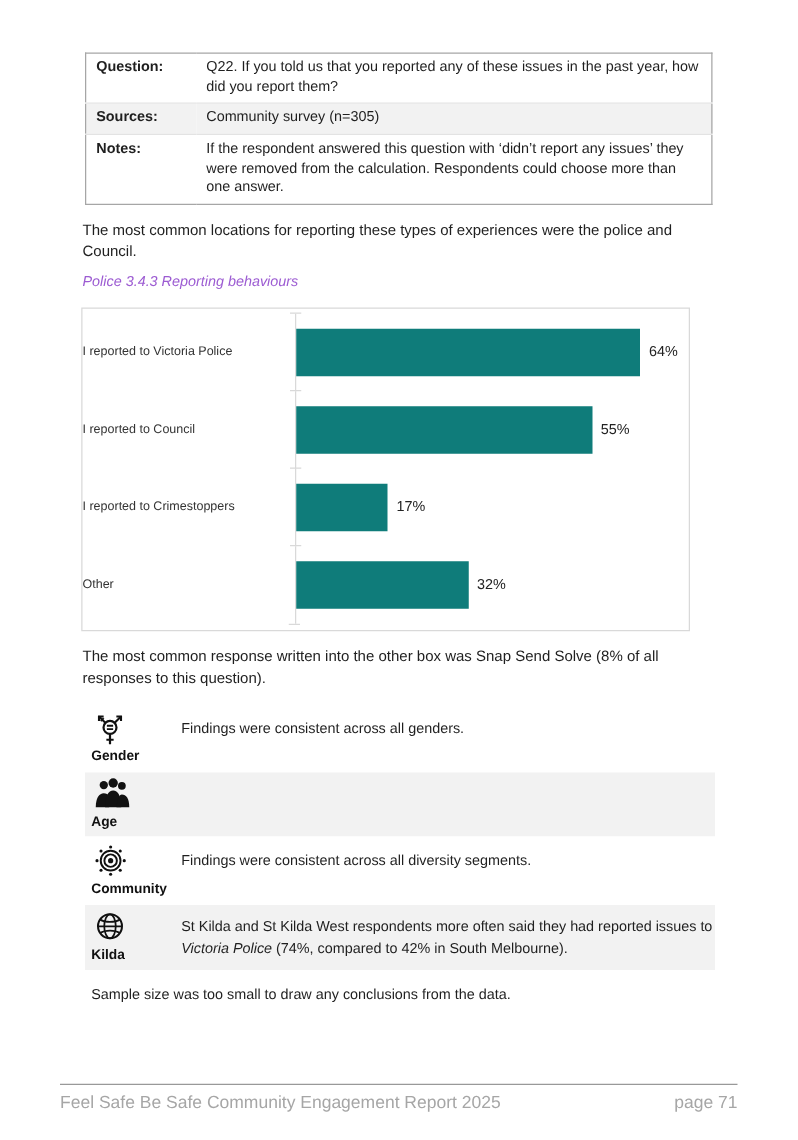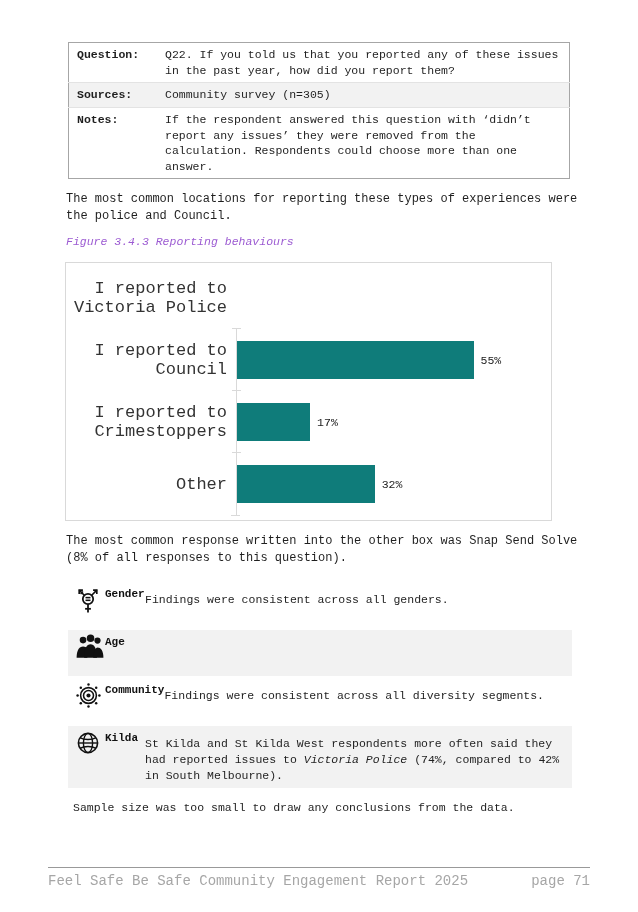--- a/index.html
+++ b/index.html
@@ -1,20 +1,20 @@
 <!DOCTYPE html>
 <html><head>
 <meta charset="utf-8">
 <style>
   html,body{margin:0;padding:0;background:#fff;}
   .page{
     position:relative;
     width:638px;height:912px;
     background:#fff;
-    font-family:Liberation Mono, monospace;
+    font-family:Liberation Sans, sans-serif;
     color:#1f1f1f;
     box-sizing:border-box;
     padding:42px 66px 0 66px;
     overflow:hidden;
   }
   
   .meta{
     width:502px;margin-left:2px;
     border-collapse:collapse;
     border:1px solid #a6a6a6;
@@ -31,39 +31,39 @@
   .chart{
     width:487px;box-sizing:border-box;
     border:1px solid #d9d9d9;
     padding:4px 0;
     margin-left:-1px;
     background:#fff;
   }
   .crow{display:flex;align-items:center;height:62px;}
   .clabel{
     width:170px;box-sizing:border-box;padding-right:9px;
-    text-align:right;font-size:17px;color:#333;flex:0 0 auto;
+    font-size:10px;color:#333;flex:0 0 auto;
   }
   .ctrack{
     position:relative;flex:1 1 auto;height:100%;
     display:flex;align-items:center;
     border-left:1px solid #d9d9d9;
   }
   .ctrack::before{
     content:'';position:absolute;top:-1px;left:-5px;
     width:9px;height:1px;background:#d9d9d9;
   }
   .cbar{height:38px;background:#0f7c7a;}
   .cval{font-size:11.5px;color:#222;margin-left:7px;}
   .axis-end-tick{width:9px;height:1px;background:#d9d9d9;margin-left:165px;}
   
   .segments{margin-top:14px;margin-left:2px;width:504px;}
   .seg{display:flex;align-items:flex-start;padding:4px 0 4px 5px;margin-bottom:2px;min-height:46px;box-sizing:border-box;}
   .seg.shade{background:#f2f2f2;}
-  .segicon{flex:0 0 72px;display:flex;flex-direction:row;}
+  .segicon{flex:0 0 72px;display:flex;flex-direction:column;}
   .segicon .icon{display:block;width:30px;height:28px;margin-left:2px;}
   .seglabel{font-size:11px;font-weight:bold;color:#111;line-height:1.2;margin-top:2px;max-width:70px;}
   .segtext{flex:1 1 auto;font-size:11.5px;line-height:1.42;margin-top:6px;padding-right:2px;}
   .segtext em{font-style:italic;}
   
   .footer{
     position:absolute;left:48px;right:48px;top:867px;
     border-top:1px solid #999;
     padding-top:5px;
     display:flex;justify-content:space-between;
@@ -89,25 +89,29 @@
     </tr>
     <tr>
       <td class="lbl">Notes:</td>
       <td>If the respondent answered this question with ‘didn’t report any issues’ they were removed from the calculation. Respondents could choose more than one answer.</td>
     </tr>
   </tbody>
     </table>
 
   <p class="body-p">The most common locations for reporting these types of experiences were the police and Council.</p>
 
-  <p class="caption" id="figCaption" style="color: rgb(156, 91, 210);">Figure 3.4.3 Reporting behaviours</p>
+  <p class="caption" id="figCaption" style="color: rgb(156, 91, 210);">Police 3.4.3 Reporting behaviours</p>
 
   <div class="chart">
     <div class="crow">
       <div class="clabel">I reported to Victoria Police</div>
+      <div class="ctrack">
+        <div class="cbar" style="width: 87.6712%; background: rgb(15, 124, 122);"></div>
+        <div class="cval">64%</div>
+      </div>
     </div>
     <div class="crow">
       <div class="clabel">I reported to Council</div>
       <div class="ctrack">
         <div class="cbar" style="width: 75.3425%; background: rgb(15, 124, 122);"></div>
         <div class="cval">55%</div>
       </div>
     </div>
     <div class="crow">
       <div class="clabel">I reported to Crimestoppers</div>

